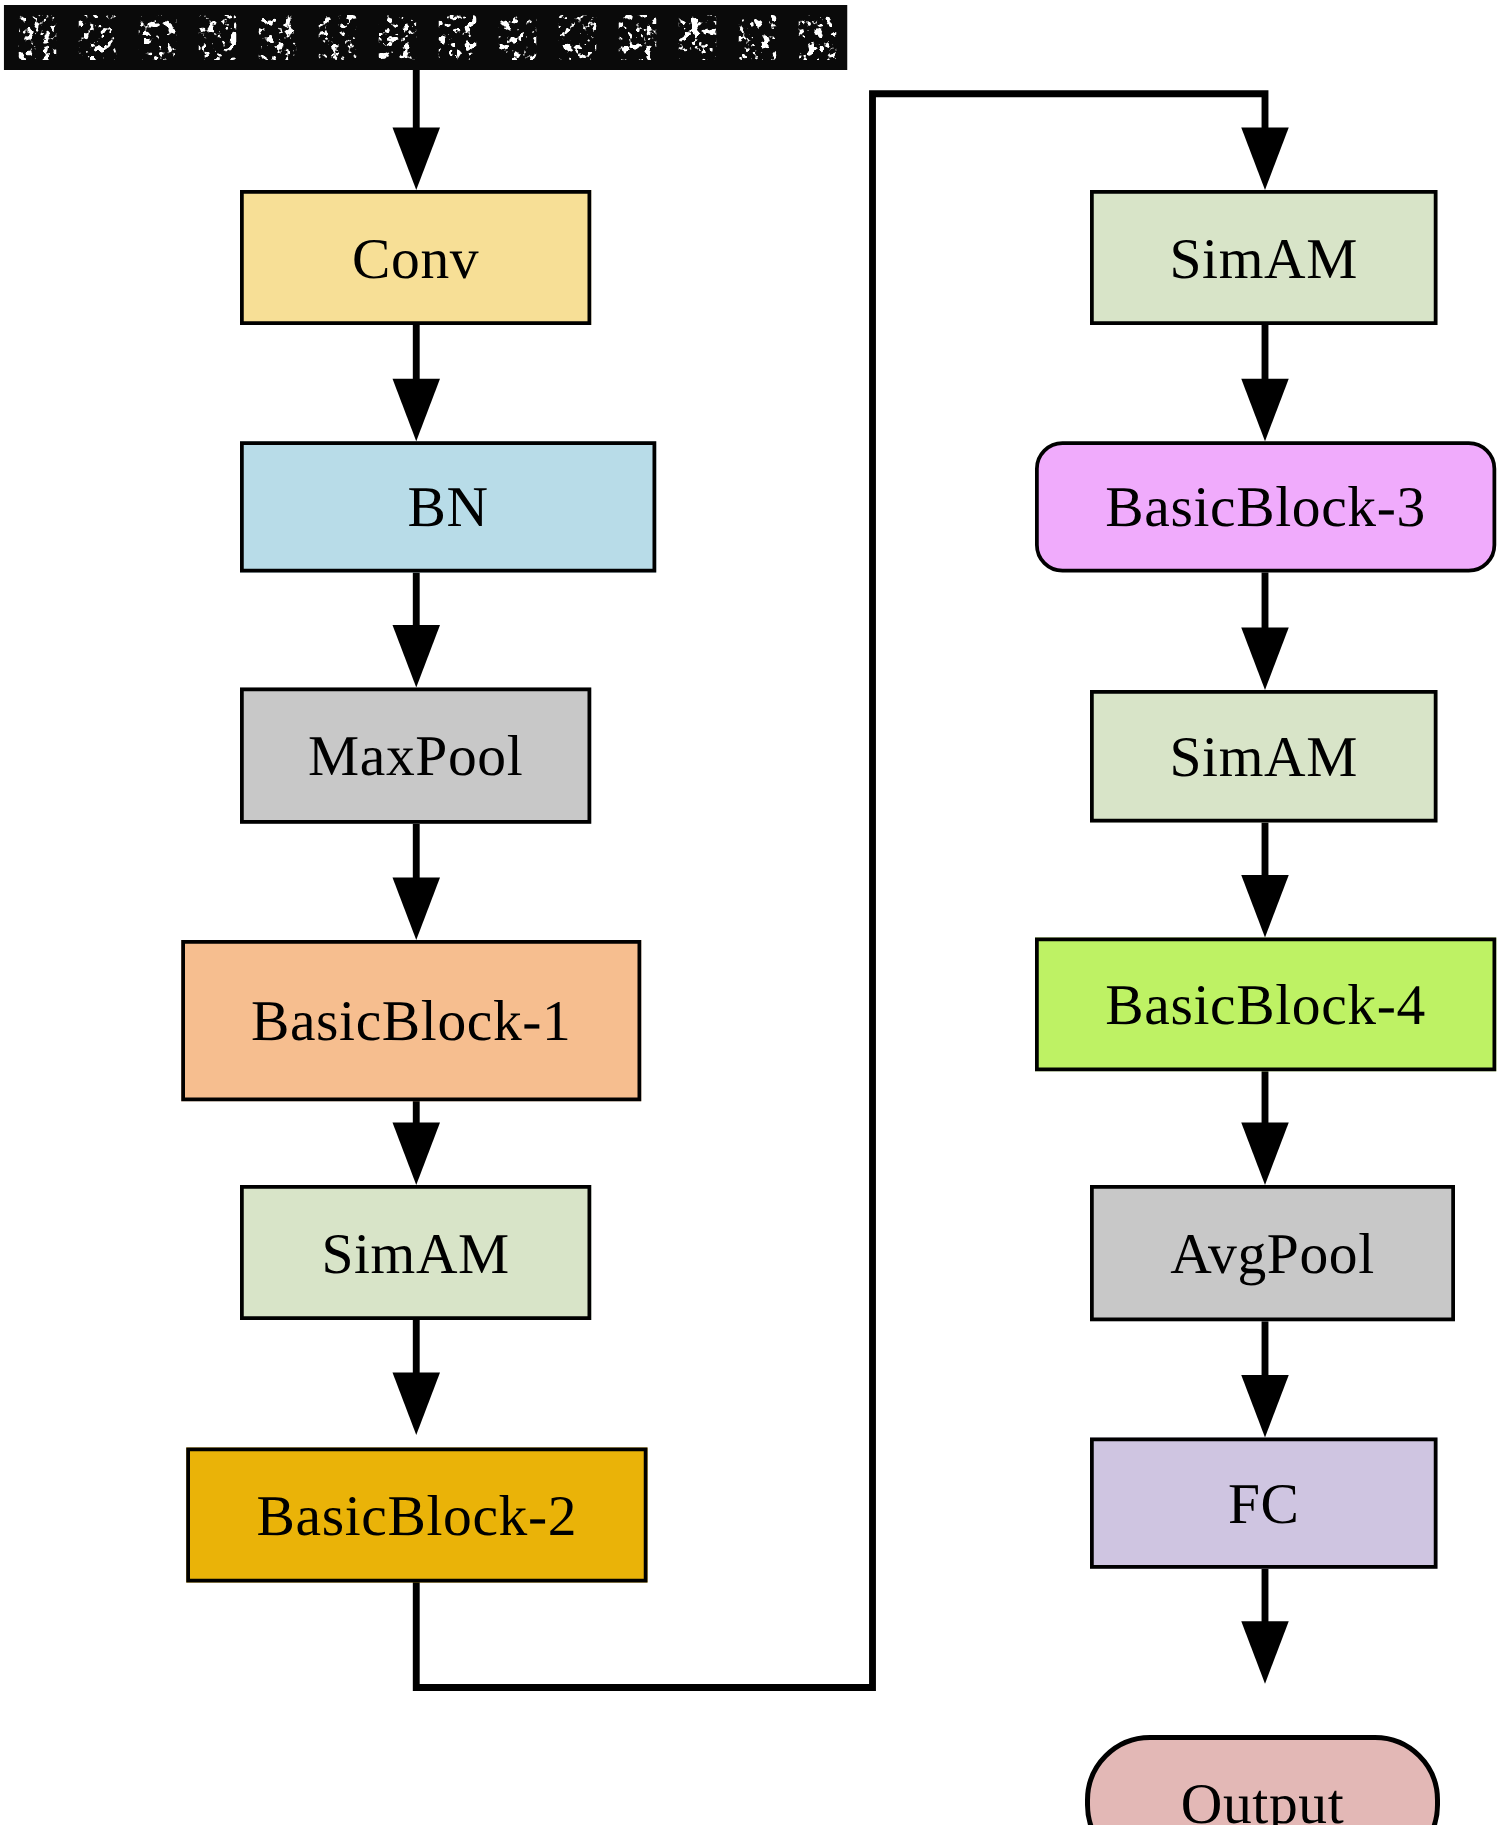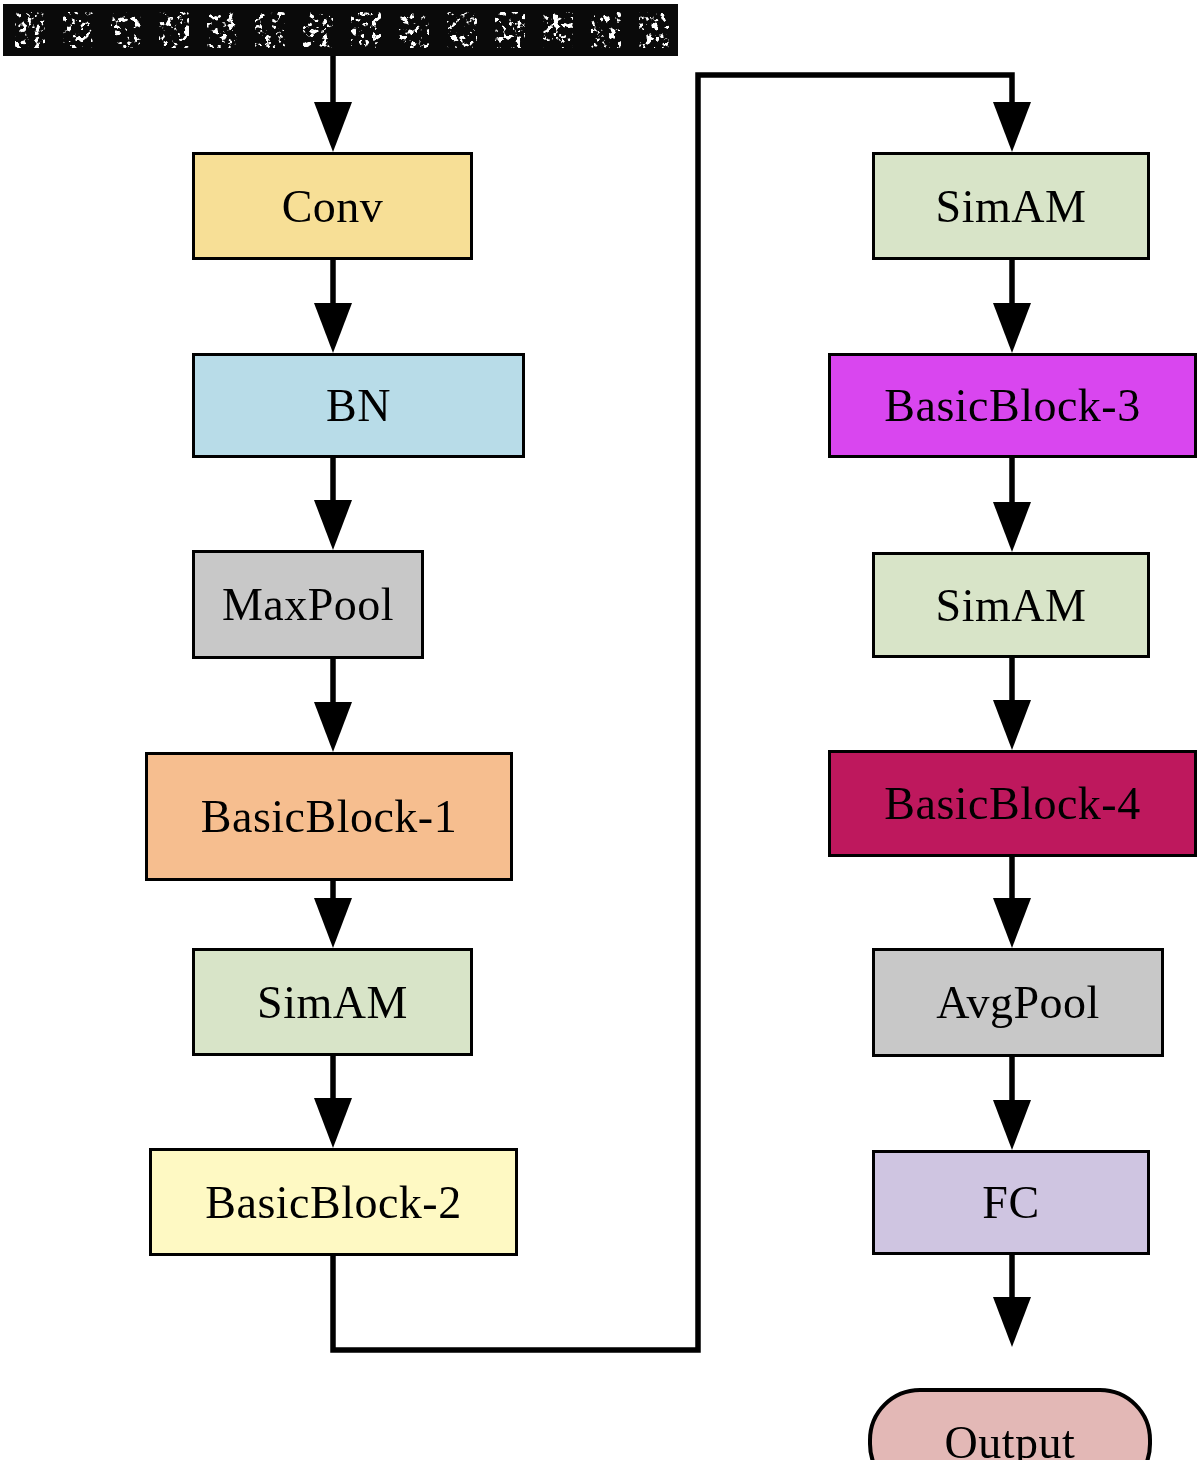--- a/index.html
+++ b/index.html
@@ -10,21 +10,21 @@
   }
   .wires{position:absolute;left:0;top:0;width:1200px;height:1460px;}
   .node{
     position:absolute;box-sizing:border-box;border:3.5px solid #000;
     display:flex;align-items:center;justify-content:center;
     font-size:46px;color:#000;letter-spacing:0.5px;white-space:nowrap;
   }
   
   .n-conv    {left:192px;top:152px;width:281px;height:108px;}
   .n-bn      {left:192px;top:353px;width:333px;height:105px;}
-  .n-maxpool {left:192px;top:550px;width:232px;height:109px;}
+  .n-maxpool {left:192px;top:550px;width:281px;height:109px;}
   .n-bb1     {left:145px;top:752px;width:368px;height:129px;}
   .n-simam1  {left:192px;top:948px;width:281px;height:108px;}
   .n-bb2     {left:149px;top:1148px;width:369px;height:108px;}
   
   .n-simam2  {left:872px;top:152px;width:278px;height:108px;}
   .n-bb3     {left:828px;top:353px;width:369px;height:105px;}
   .n-simam3  {left:872px;top:552px;width:278px;height:106px;}
   .n-bb4     {left:828px;top:750px;width:369px;height:107px;}
   .n-avgpool {left:872px;top:948px;width:292px;height:109px;}
   .n-fc      {left:872px;top:1150px;width:278px;height:105px;}
@@ -99,23 +99,23 @@
         <rect x="588" y="8" width="30" height="36" rx="3" fill="#ffffff" filter="url(#noisef)"></rect>
         <rect x="636" y="8" width="30" height="36" rx="3" fill="#ffffff" filter="url(#noisef)"></rect>
       </g>
   </svg>
 
   <div class="node n-conv" style="background-color: rgb(247, 223, 150);">Conv</div>
   <div class="node n-bn" style="background-color: rgb(184, 220, 232);">BN</div>
   <div class="node n-maxpool" style="background-color: rgb(200, 200, 200);">MaxPool</div>
   <div class="node n-bb1" style="background-color: rgb(246, 190, 143);">BasicBlock-1</div>
   <div class="node n-simam1" style="background-color: rgb(216, 228, 200);">SimAM</div>
-  <div class="node n-bb2" style="background-color: #fef9c3;">BasicBlock-2</div>
+  <div class="node n-bb2" style="background-color: #eab308; margin-top: 10px;">BasicBlock-2</div>
 
   <div class="node n-simam2" style="background-color: rgb(216, 228, 200);">SimAM</div>
-  <div class="node n-bb3" style="background-color: #d946ef;">BasicBlock-3</div>
+  <div class="node n-bb3" style="background-color: #f0abfc; border-radius: 22px;">BasicBlock-3</div>
   <div class="node n-simam3" style="background-color: rgb(216, 228, 200);">SimAM</div>
-  <div class="node n-bb4" style="background-color: #be185d;">BasicBlock-4</div>
+  <div class="node n-bb4" style="background-color: #bef264;">BasicBlock-4</div>
   <div class="node n-avgpool" style="background-color: rgb(200, 200, 200);">AvgPool</div>
   <div class="node n-fc" style="background-color: rgb(207, 197, 225);">FC</div>
   <div class="node n-output" style="background-color: rgb(227, 184, 182);">Output</div>
 
 </div>
 
 </body></html>

